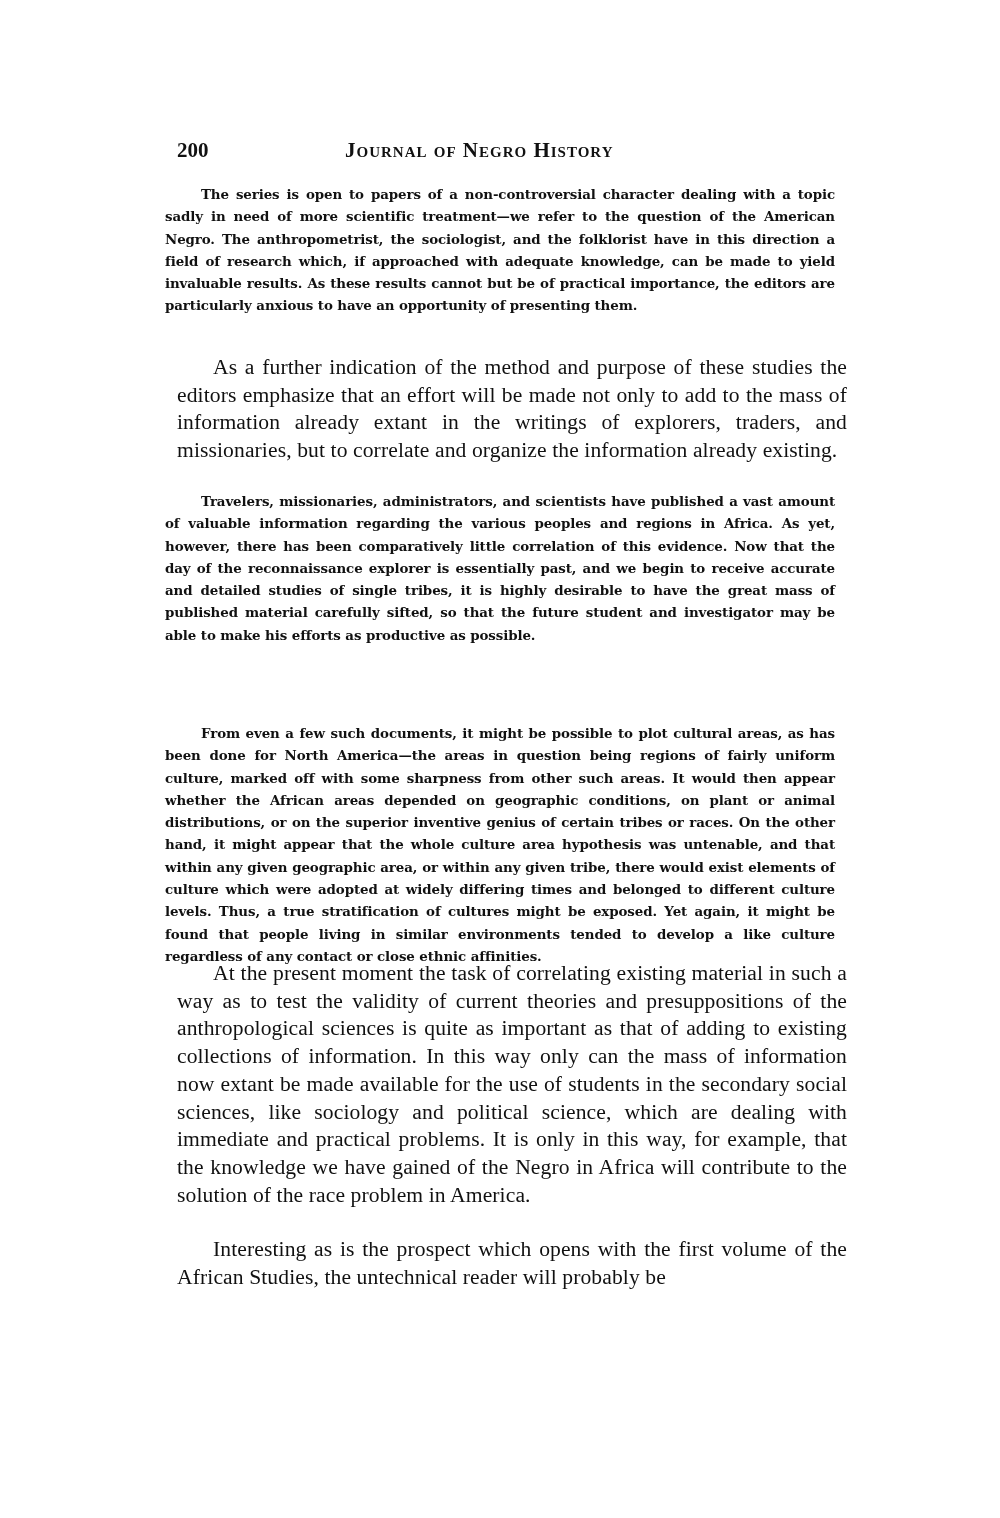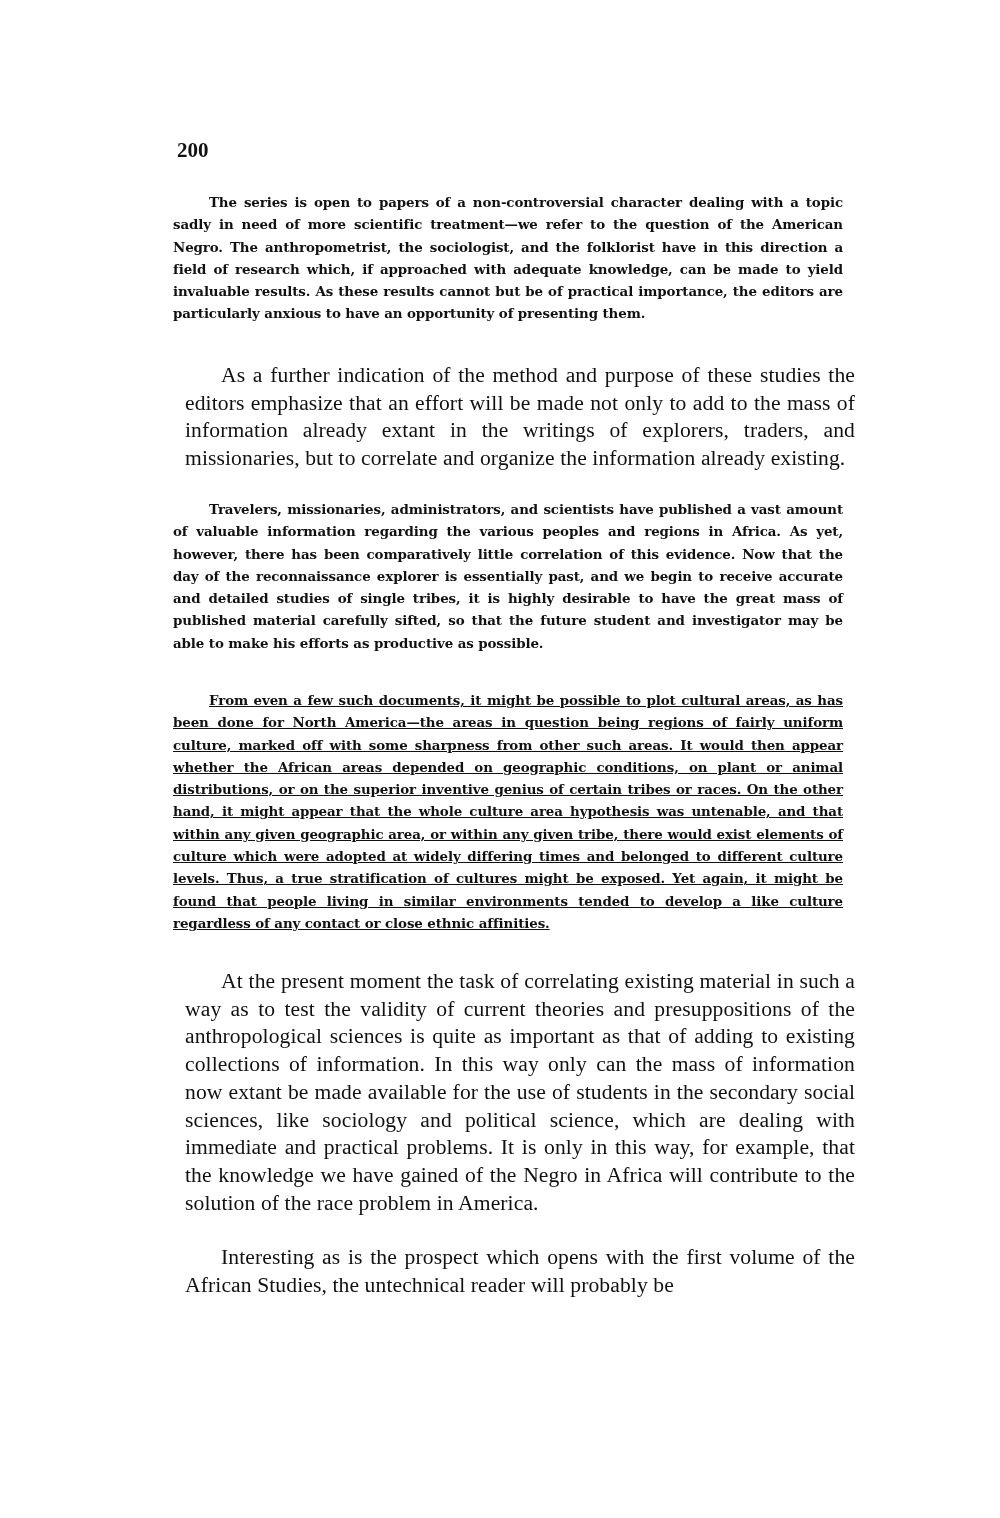--- a/index.html
+++ b/index.html
@@ -41,21 +41,21 @@
       position: absolute;
       left: 180px;
       top: 0;
       font-size: 21px;
       font-weight: bold;
       font-variant: small-caps;
       letter-spacing: 1px;
       font-family: "Liberation Serif", serif;
     }
     p {
-      margin: 8px;
+      margin: 0;
       text-align: justify;
       text-indent: 36px;
     }
     .small {
       position: absolute;
       left: 0;
       width: 670px;
       font-family: "DejaVu Serif", serif;
       font-size: 13.4px;
       line-height: 22.3px;
@@ -67,31 +67,32 @@
       left: 12px;
       width: 670px;
       font-family: "Liberation Serif", serif;
       font-size: 21.6px;
       line-height: 27.7px;
       letter-spacing: 0.1px;
     }
     #quote-1 { top: 183px; }
     #para-1  { top: 354px; }
     #quote-2 { top: 490px; }
-    #quote-3 { top: 681px; text-decoration: underline; }
+    #quote-3 { top: 722px; }
     #para-2  { top: 960px; }
     #para-3  { top: 1236px; }
   </style>
 </head>
 <body>
 
 <div class="page">
 
   <div class="running-head">
     <span class="page-number">200</span>
+    <span class="journal-title">Journal of Negro History</span>
   </div>
 
   <p id="quote-1" class="small">The series is open to papers of a non-controversial character dealing with a topic sadly in need of more scientific treatment—we refer to the question of the American Negro.  The anthropometrist, the sociologist, and the folklorist have in this direction a field of research which, if approached with adequate knowledge, can be made to yield invaluable results.  As these results cannot but be of practical importance, the editors are particularly anxious to have an opportunity of presenting them.</p>
 
   <p id="para-1" class="large">As a further indication of the method and purpose of these studies the editors emphasize that an effort will be made not only to add to the mass of information already extant in the writings of explorers, traders, and missionaries, but to correlate and organize the information already existing.</p>
 
   <p id="quote-2" class="small">Travelers, missionaries, administrators, and scientists have published a vast amount of valuable information regarding the various peoples and regions in Africa.  As yet, however, there has been comparatively little correlation of this evidence.  Now that the day of the reconnaissance explorer is essentially past, and we begin to receive accurate and detailed studies of single tribes, it is highly desirable to have the great mass of published material carefully sifted, so that the future student and investigator may be able to make his efforts as productive as possible.</p>
 
   <p id="quote-3" class="small">From even a few such documents, it might be possible to plot cultural areas, as has been done for North America—the areas in question being regions of fairly uniform culture, marked off with some sharpness from other such areas.  It would then appear whether the African areas depended on geographic conditions, on plant or animal distributions, or on the superior inventive genius of certain tribes or races.  On the other hand, it might appear that the whole culture area hypothesis was untenable, and that within any given geographic area, or within any given tribe, there would exist elements of culture which were adopted at widely differing times and belonged to different culture levels.  Thus, a true stratification of cultures might be exposed.  Yet again, it might be found that people living in similar environments tended to develop a like culture regardless of any contact or close ethnic affinities.</p>
 

